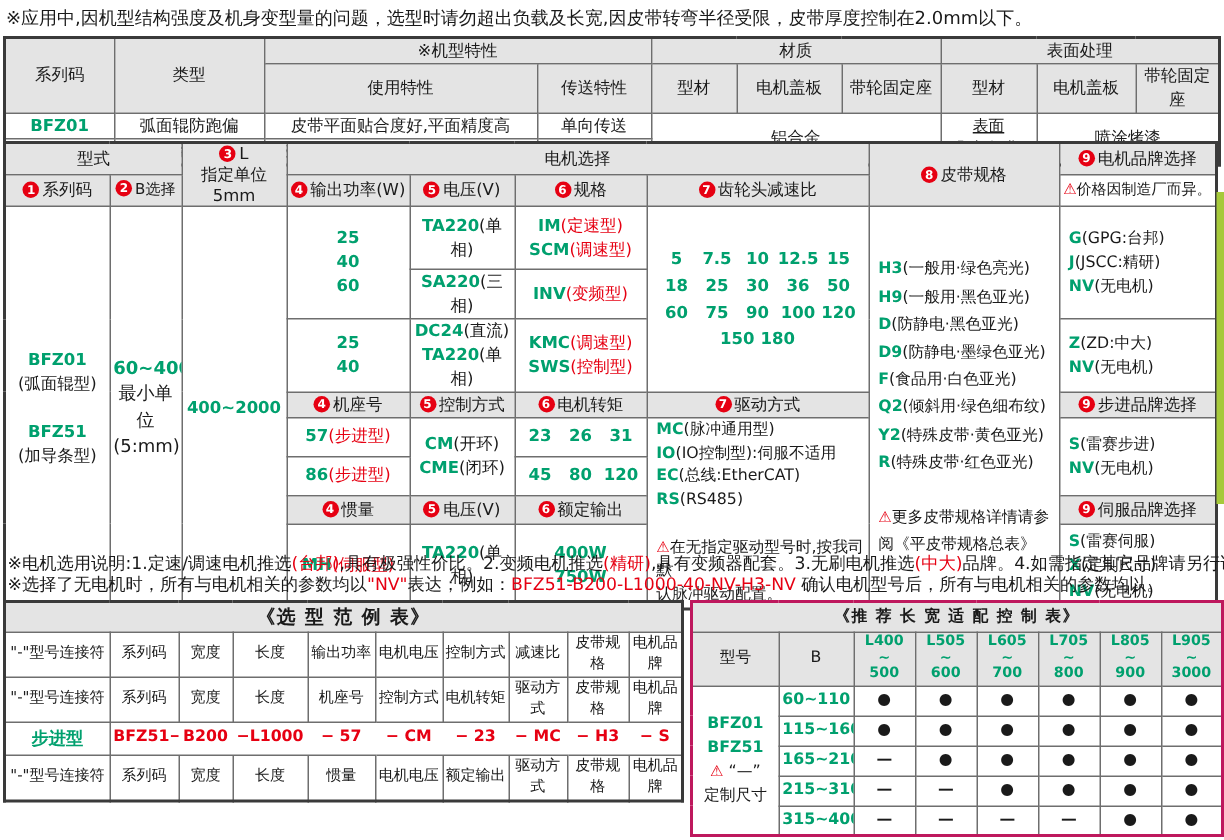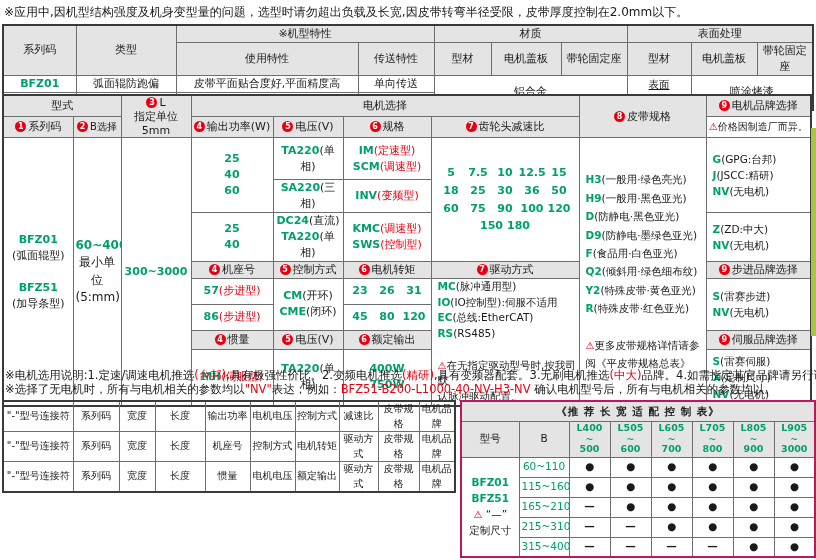--- a/index.html
+++ b/index.html
@@ -32,21 +32,21 @@
 .belt{line-height:1.75;font-size:10.5px;}
 .drv{line-height:1.5;font-size:10.5px;}
 .brand{line-height:1.55;font-size:10.5px;}
 .note{position:absolute;left:5px;font-size:11.5px;white-space:nowrap;}
 .title td{background:var(--hd);font-weight:700;font-size:12.5px;letter-spacing:1px;}
 .exh td{font-size:10px;padding:0 1px;}
 .val td{color:var(--r);font-weight:700;font-size:10.5px;border-left:none;border-right:none;}
 .val td:first-child{color:var(--g);font-size:11.5px;border-right:1px solid var(--bd);}
 .cp td{font-size:10.5px;}
 .lcol div{color:var(--g);font-weight:700;font-size:9.5px;line-height:1.1;}
-.bcell{color:var(--g);font-weight:400;font-size:10.5px;}
+.bcell{color:var(--g);font-weight:700;font-size:10.5px;}
 .dot{font-size:12px;font-weight:700;}
 .modelcell{font-size:10.5px;line-height:1.5;}
 .edgebar{position:absolute;left:811px;top:128px;width:5px;height:208px;background:#A6C93B;}
 </style>
 </head>
 <body>
 
 <div class="topnote">※应用中,因机型结构强度及机身变型量的问题，选型时请勿超出负载及长宽,因皮带转弯半径受限，皮带厚度控制在2.0mm以下。</div>
 
 <table class="spec">
@@ -124,21 +124,21 @@
  <td style="font-size:10px"><span class="c-n">2</span><span class="c-k">B选择</span></td>
  <td><span class="c-n">4</span><span class="c-k">输出功率(W)</span></td>
  <td><span class="c-n">5</span><span class="c-k">电压(V)</span></td>
  <td><span class="c-n">6</span><span class="c-k">规格</span></td>
  <td><span class="c-n">7</span><span class="c-k">齿轮头减速比</span></td>
  <td class="wh"><span class="c-warn">⚠</span><span class="c-k">价格因制造厂而异。</span></td>
 </tr>
 <tr style="height:42px">
  <td rowspan="8"><span class="c-g">BFZ01</span><br><span class="c-k">(弧面辊型)</span><br><span class="c-k"></span><br><span class="c-g">BFZ51</span><br><span class="c-k">(加导条型)</span></td>
  <td rowspan="8" style="font-size:12px"><span class="c-g">60~400</span><br><span class="c-k">最小单位</span><br><span class="c-k">(5:mm)</span></td>
- <td rowspan="8"><span class="c-g">300~3000</span></td>
+ <td rowspan="8"><span class="c-g">400~2000</span></td>
  <td rowspan="2"><span class="c-g">25</span><br><span class="c-g">40</span><br><span class="c-g">60</span></td>
  <td><span class="c-g">TA220</span><span class="c-k">(单相)</span></td>
  <td><span class="c-g">IM</span><span class="c-r">(定速型)</span><br><span class="c-g">SCM</span><span class="c-r">(调速型)</span></td>
  <td rowspan="3" class="gear"><span class="c-num">5</span><span class="c-num">7.5</span><span class="c-num">10</span><span class="c-num">12.5</span><span class="c-num">15</span><br><span class="c-num">18</span><span class="c-num">25</span><span class="c-num">30</span><span class="c-num">36</span><span class="c-num">50</span><br><span class="c-num">60</span><span class="c-num">75</span><span class="c-num">90</span><span class="c-num">100</span><span class="c-num">120</span><br><span class="c-num">150</span><span class="c-num">180</span></td>
  <td rowspan="8" class="lft belt"><span class="c-g">H3</span><span class="c-k">(一般用·绿色亮光)</span><br><span class="c-g">H9</span><span class="c-k">(一般用·黑色亚光)</span><br><span class="c-g">D</span><span class="c-k">(防静电·黑色亚光)</span><br><span class="c-g">D9</span><span class="c-k">(防静电·墨绿色亚光)</span><br><span class="c-g">F</span><span class="c-k">(食品用·白色亚光)</span><br><span class="c-g">Q2</span><span class="c-k">(倾斜用·绿色细布纹)</span><br><span class="c-g">Y2</span><span class="c-k">(特殊皮带·黄色亚光)</span><br><span class="c-g">R</span><span class="c-k">(特殊皮带·红色亚光)</span><br><span class="c-k"></span><br><span class="c-warn">⚠</span><span class="c-k">更多皮带规格详情请参</span><br><span class="c-k">阅《平皮带规格总表》</span></td>
  <td rowspan="2" class="lft brand"><span class="c-g">G</span><span class="c-k">(GPG:台邦)</span><br><span class="c-g">J</span><span class="c-k">(JSCC:精研)</span><br><span class="c-g">NV</span><span class="c-k">(无电机)</span></td>
 </tr>
 <tr style="height:23px">
  <td><span class="c-g">SA220</span><span class="c-k">(三相)</span></td>
  <td><span class="c-g">INV</span><span class="c-r">(变频型)</span></td>
@@ -194,20 +194,23 @@
       <col style="width:36px">
       <col style="width:50px">
       <col style="width:45px">
       <col style="width:45px">
       <col style="width:44px">
       <col style="width:39px">
       <col style="width:41px">
       <col style="width:36px">
     </colgroup>
 <tbody>
+      <tr class="title" style="height:20px">
+        <td colspan="10">《选 型 范 例 表》</td>
+      </tr>
 <tr class="exh" style="height:22px">
  <td>"-"型号连接符</td>
         <td>系列码</td>
         <td>宽度</td>
         <td>长度</td>
         <td>输出功率</td>
         <td>电机电压</td>
         <td>控制方式</td>
         <td>减速比</td>
         <td>皮带规格</td>
@@ -218,20 +221,32 @@
         <td>系列码</td>
         <td>宽度</td>
         <td>长度</td>
         <td>机座号</td>
         <td>控制方式</td>
         <td>电机转矩</td>
         <td>驱动方式</td>
         <td>皮带规格</td>
         <td>电机品牌</td>
 </tr>
+<tr class="val" style="height:22px">
+ <td>步进型</td>
+        <td>BFZ51−</td>
+        <td>B200</td>
+        <td>−L1000</td>
+        <td>− 57</td>
+        <td>− CM</td>
+        <td>− 23</td>
+        <td>− MC</td>
+        <td>− H3</td>
+        <td>− S</td>
+</tr>
 <tr class="exh" style="height:22px">
  <td>"-"型号连接符</td>
         <td>系列码</td>
         <td>宽度</td>
         <td>长度</td>
         <td>惯量</td>
         <td>电机电压</td>
         <td>额定输出</td>
         <td>驱动方式</td>
         <td>皮带规格</td>

